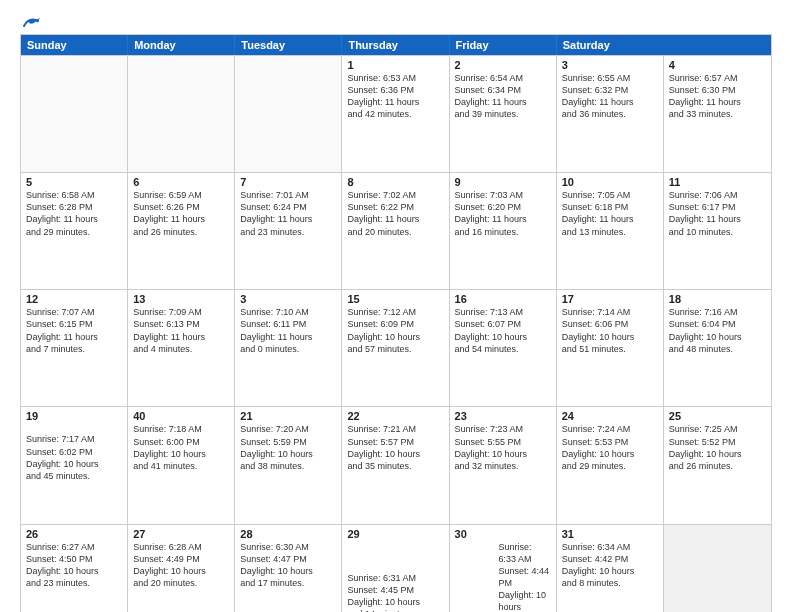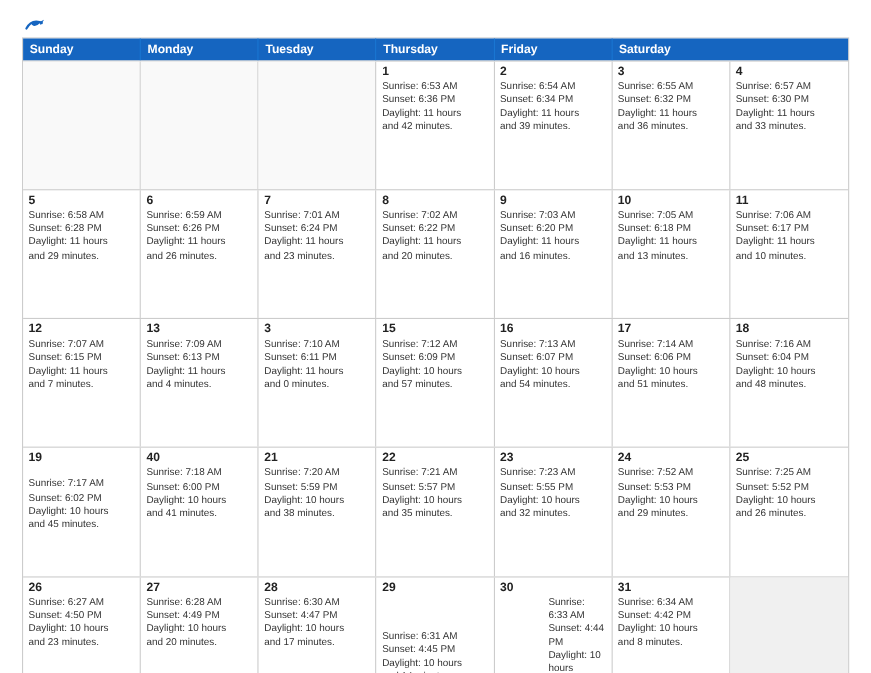--- a/index.html
+++ b/index.html
@@ -295,21 +295,21 @@
           </div>
           <div class="cal-cell">
             <div class="day-num">23</div>
             <div class="day-info" style="white-space: pre-line;">Sunrise: 7:23 AM
 Sunset: 5:55 PM
 Daylight: 10 hours
 and 32 minutes.</div>
           </div>
           <div class="cal-cell">
             <div class="day-num">24</div>
-            <div class="day-info" style="white-space: pre-line;">Sunrise: 7:52 AM
+            <div class="day-info" style="white-space: pre-line;">Sunrise: 7:24 AM
 Sunset: 5:53 PM
 Daylight: 10 hours
 and 29 minutes.</div>
           </div>
           <div class="cal-cell">
             <div class="day-num">25</div>
             <div class="day-info" style="white-space: pre-line;">Sunrise: 7:25 AM
 Sunset: 5:52 PM
 Daylight: 10 hours
 and 26 minutes.</div>

